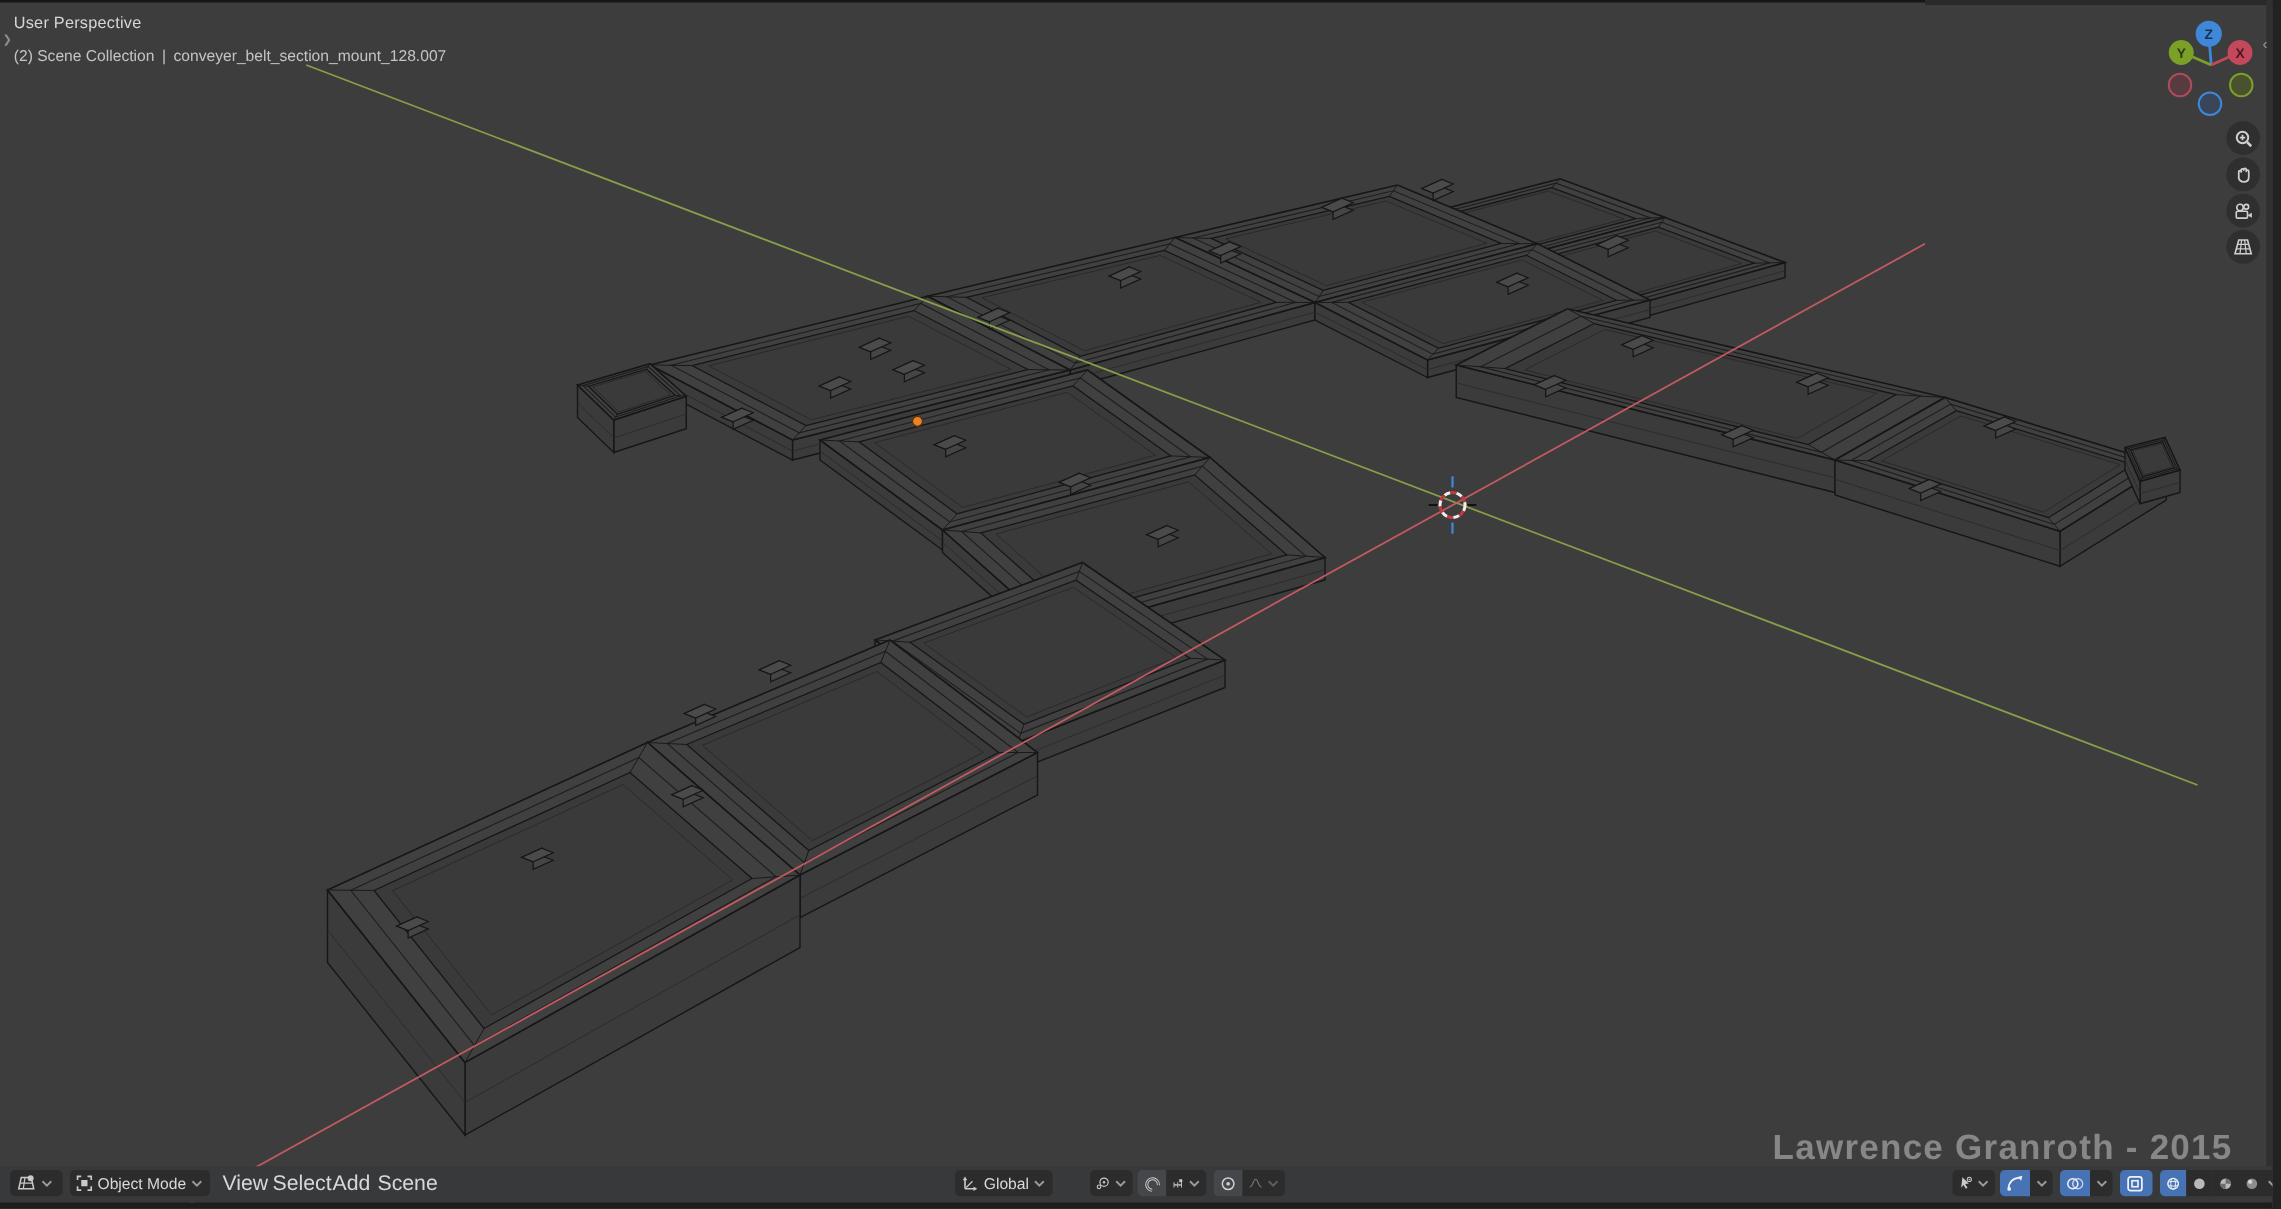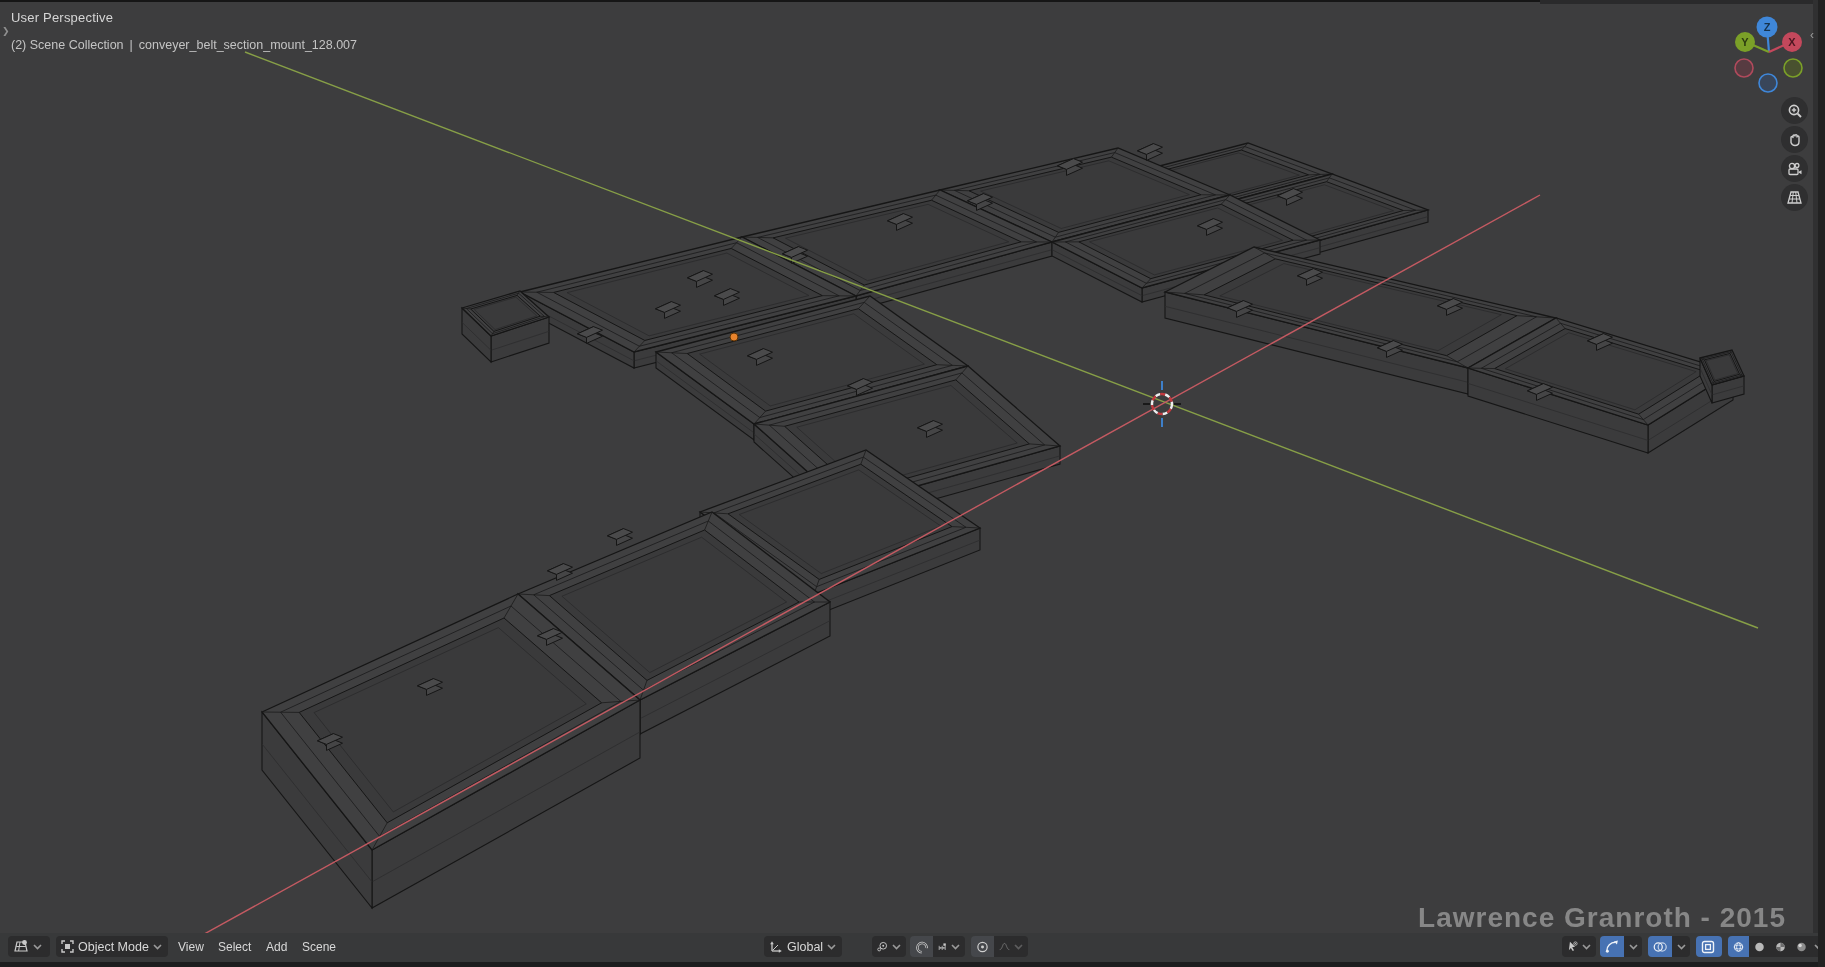--- a/index.html
+++ b/index.html
@@ -32,21 +32,21 @@
   .footer{position:absolute;left:0;bottom:5px;width:100%;height:29px;background:#38393a;}
   .footer-under{position:absolute;left:0;bottom:0;width:100%;height:5px;background:#1d1d1e;}
   .btn{position:absolute;top:3px;height:21px;background:#2c2c2d;border-radius:4px;
     display:flex;align-items:center;justify-content:flex-start;gap:4px;padding:0 5px;box-sizing:border-box;}
   .btn.seg-l{border-radius:4px 0 0 4px;}
   .btn.seg-m{border-radius:0;}
   .btn.seg-r{border-radius:0 4px 4px 0;}
   .btn.on{background:#4772b3;}
   .btn.lit{background:#45474b;}
   .menu-item{position:absolute;top:3px;height:21px;display:flex;align-items:center;
-    color:#d8d8d8;font-size:12px;padding:0 6px;}
+    color:#d8d8d8;font-size:17px;padding:0 6px;}
   .btn .lbl{color:#d8d8d8;font-size:12.5px;white-space:nowrap;}
   .chev{width:9px;height:6px;flex:0 0 auto;}
   .chev polyline{fill:none;stroke:#9a9a9a;stroke-width:1.6;}
   .dimmed{opacity:.45;}
   svg.ic{display:block;}
 </style>
 </head>
 <body>
 
 <div id="screen">

